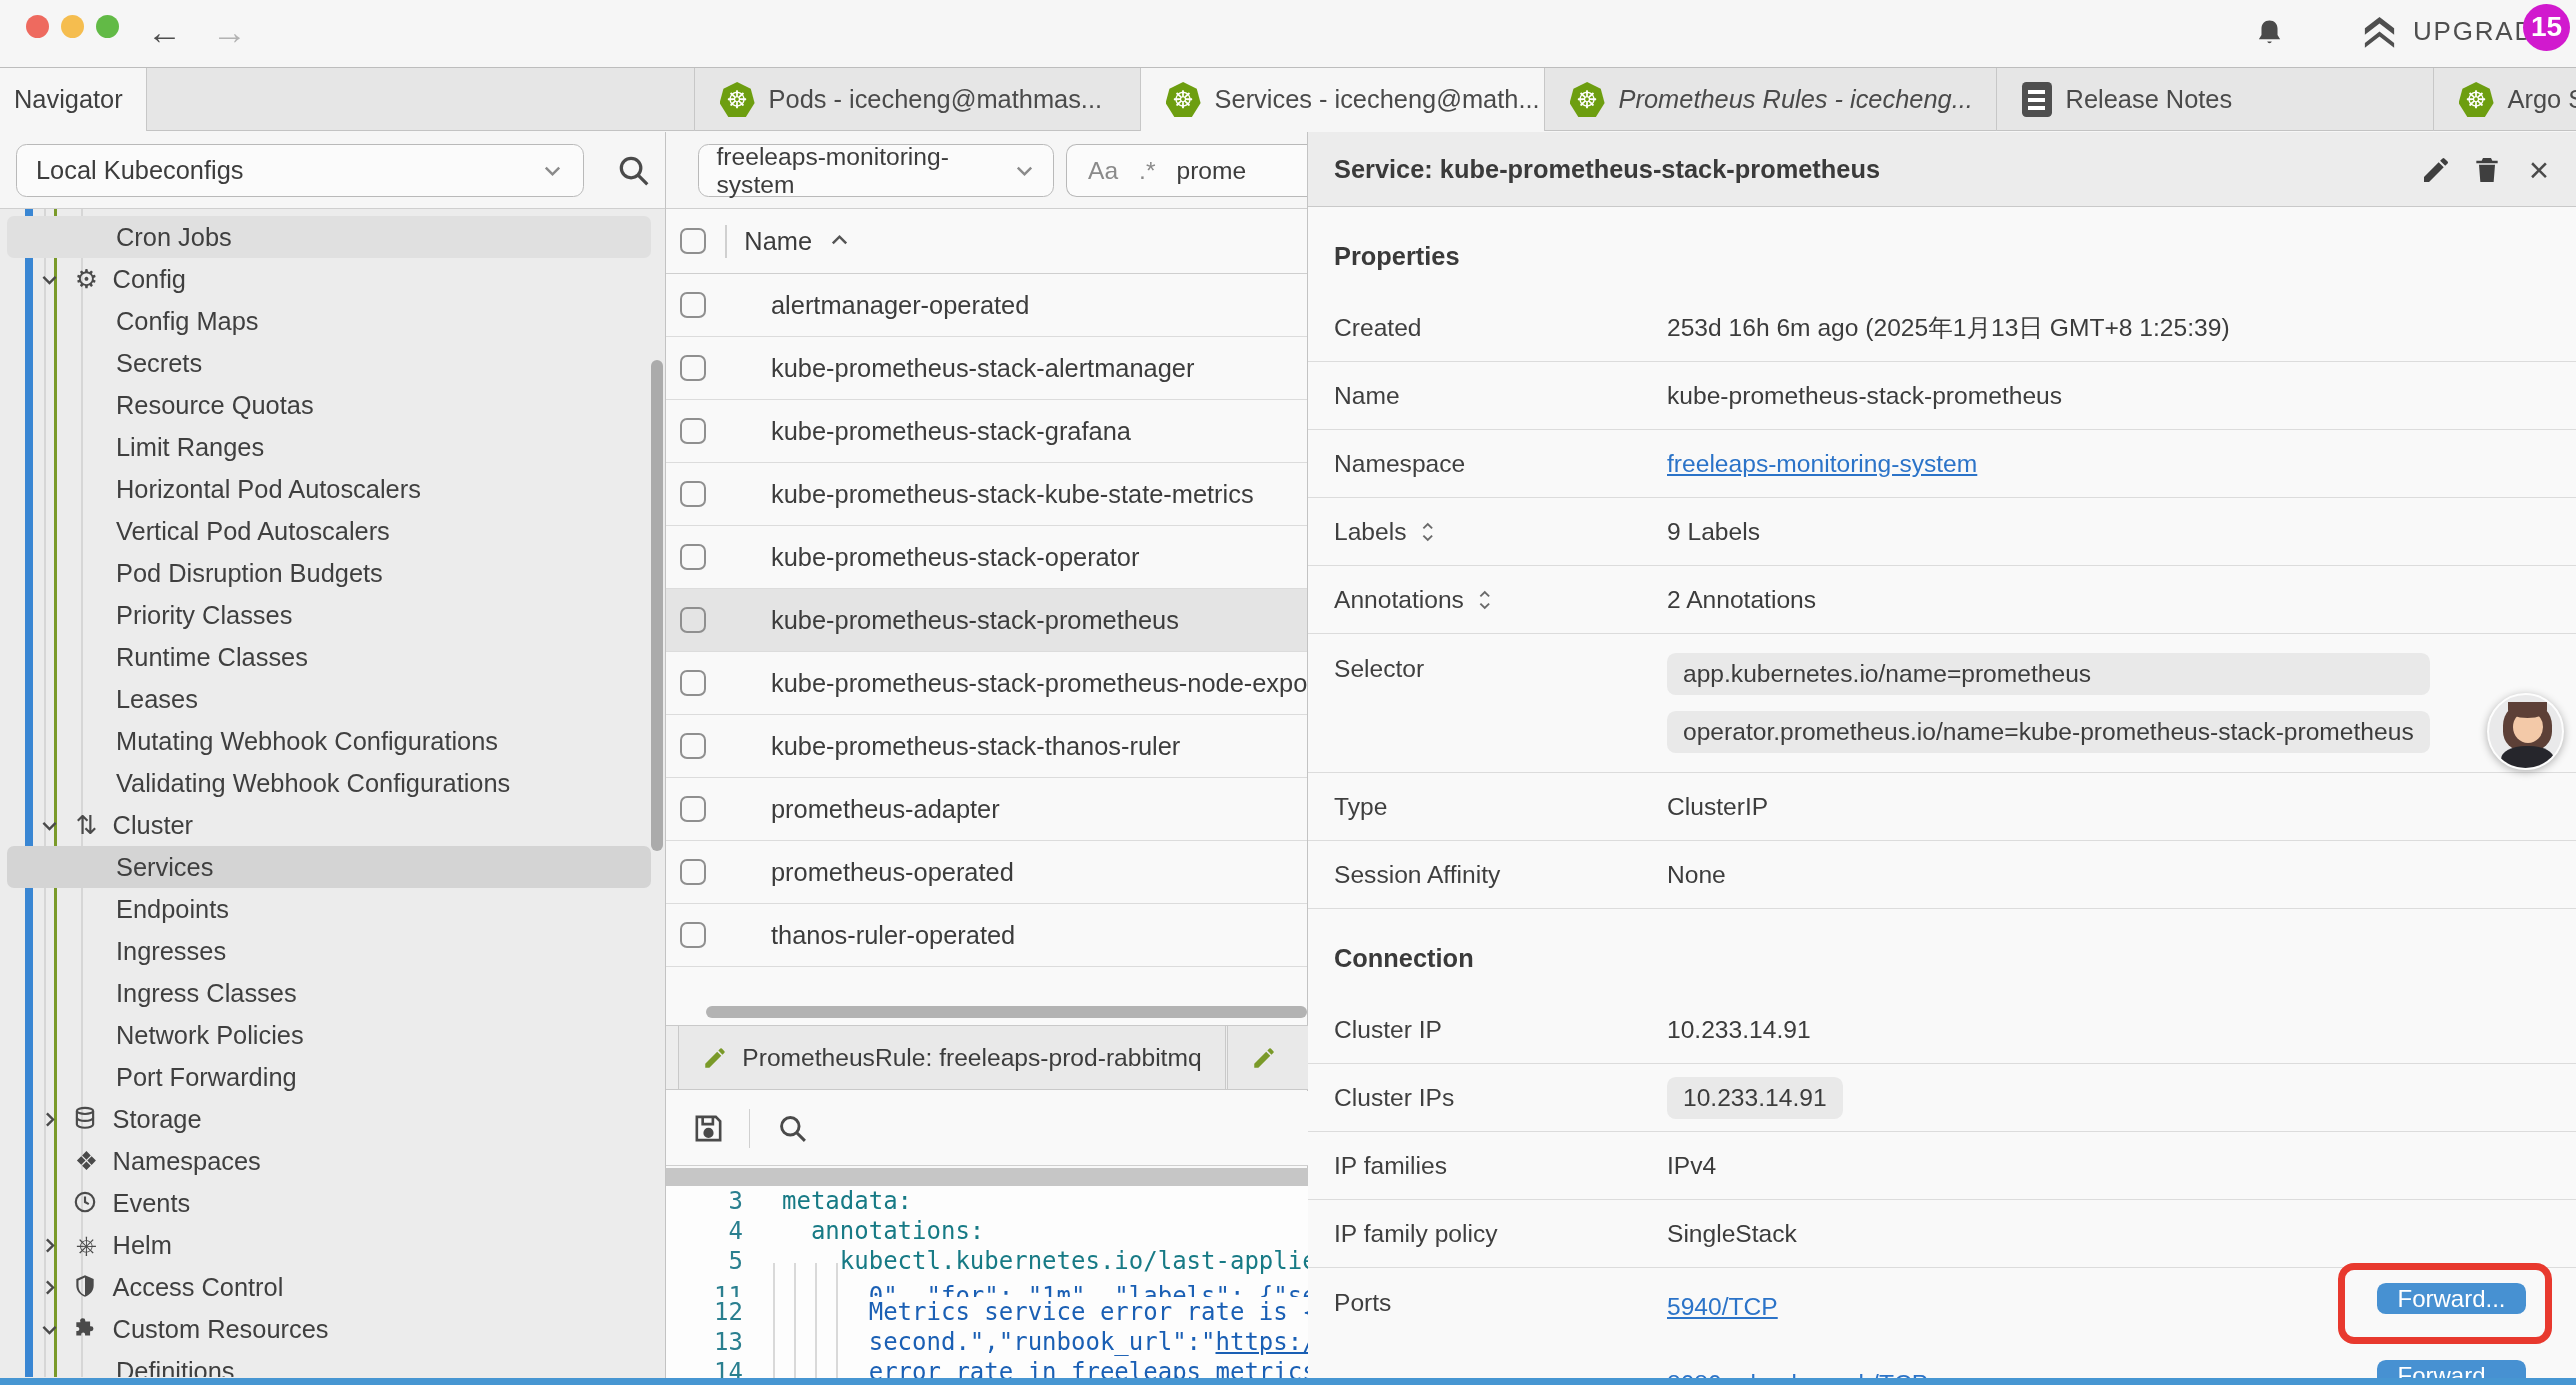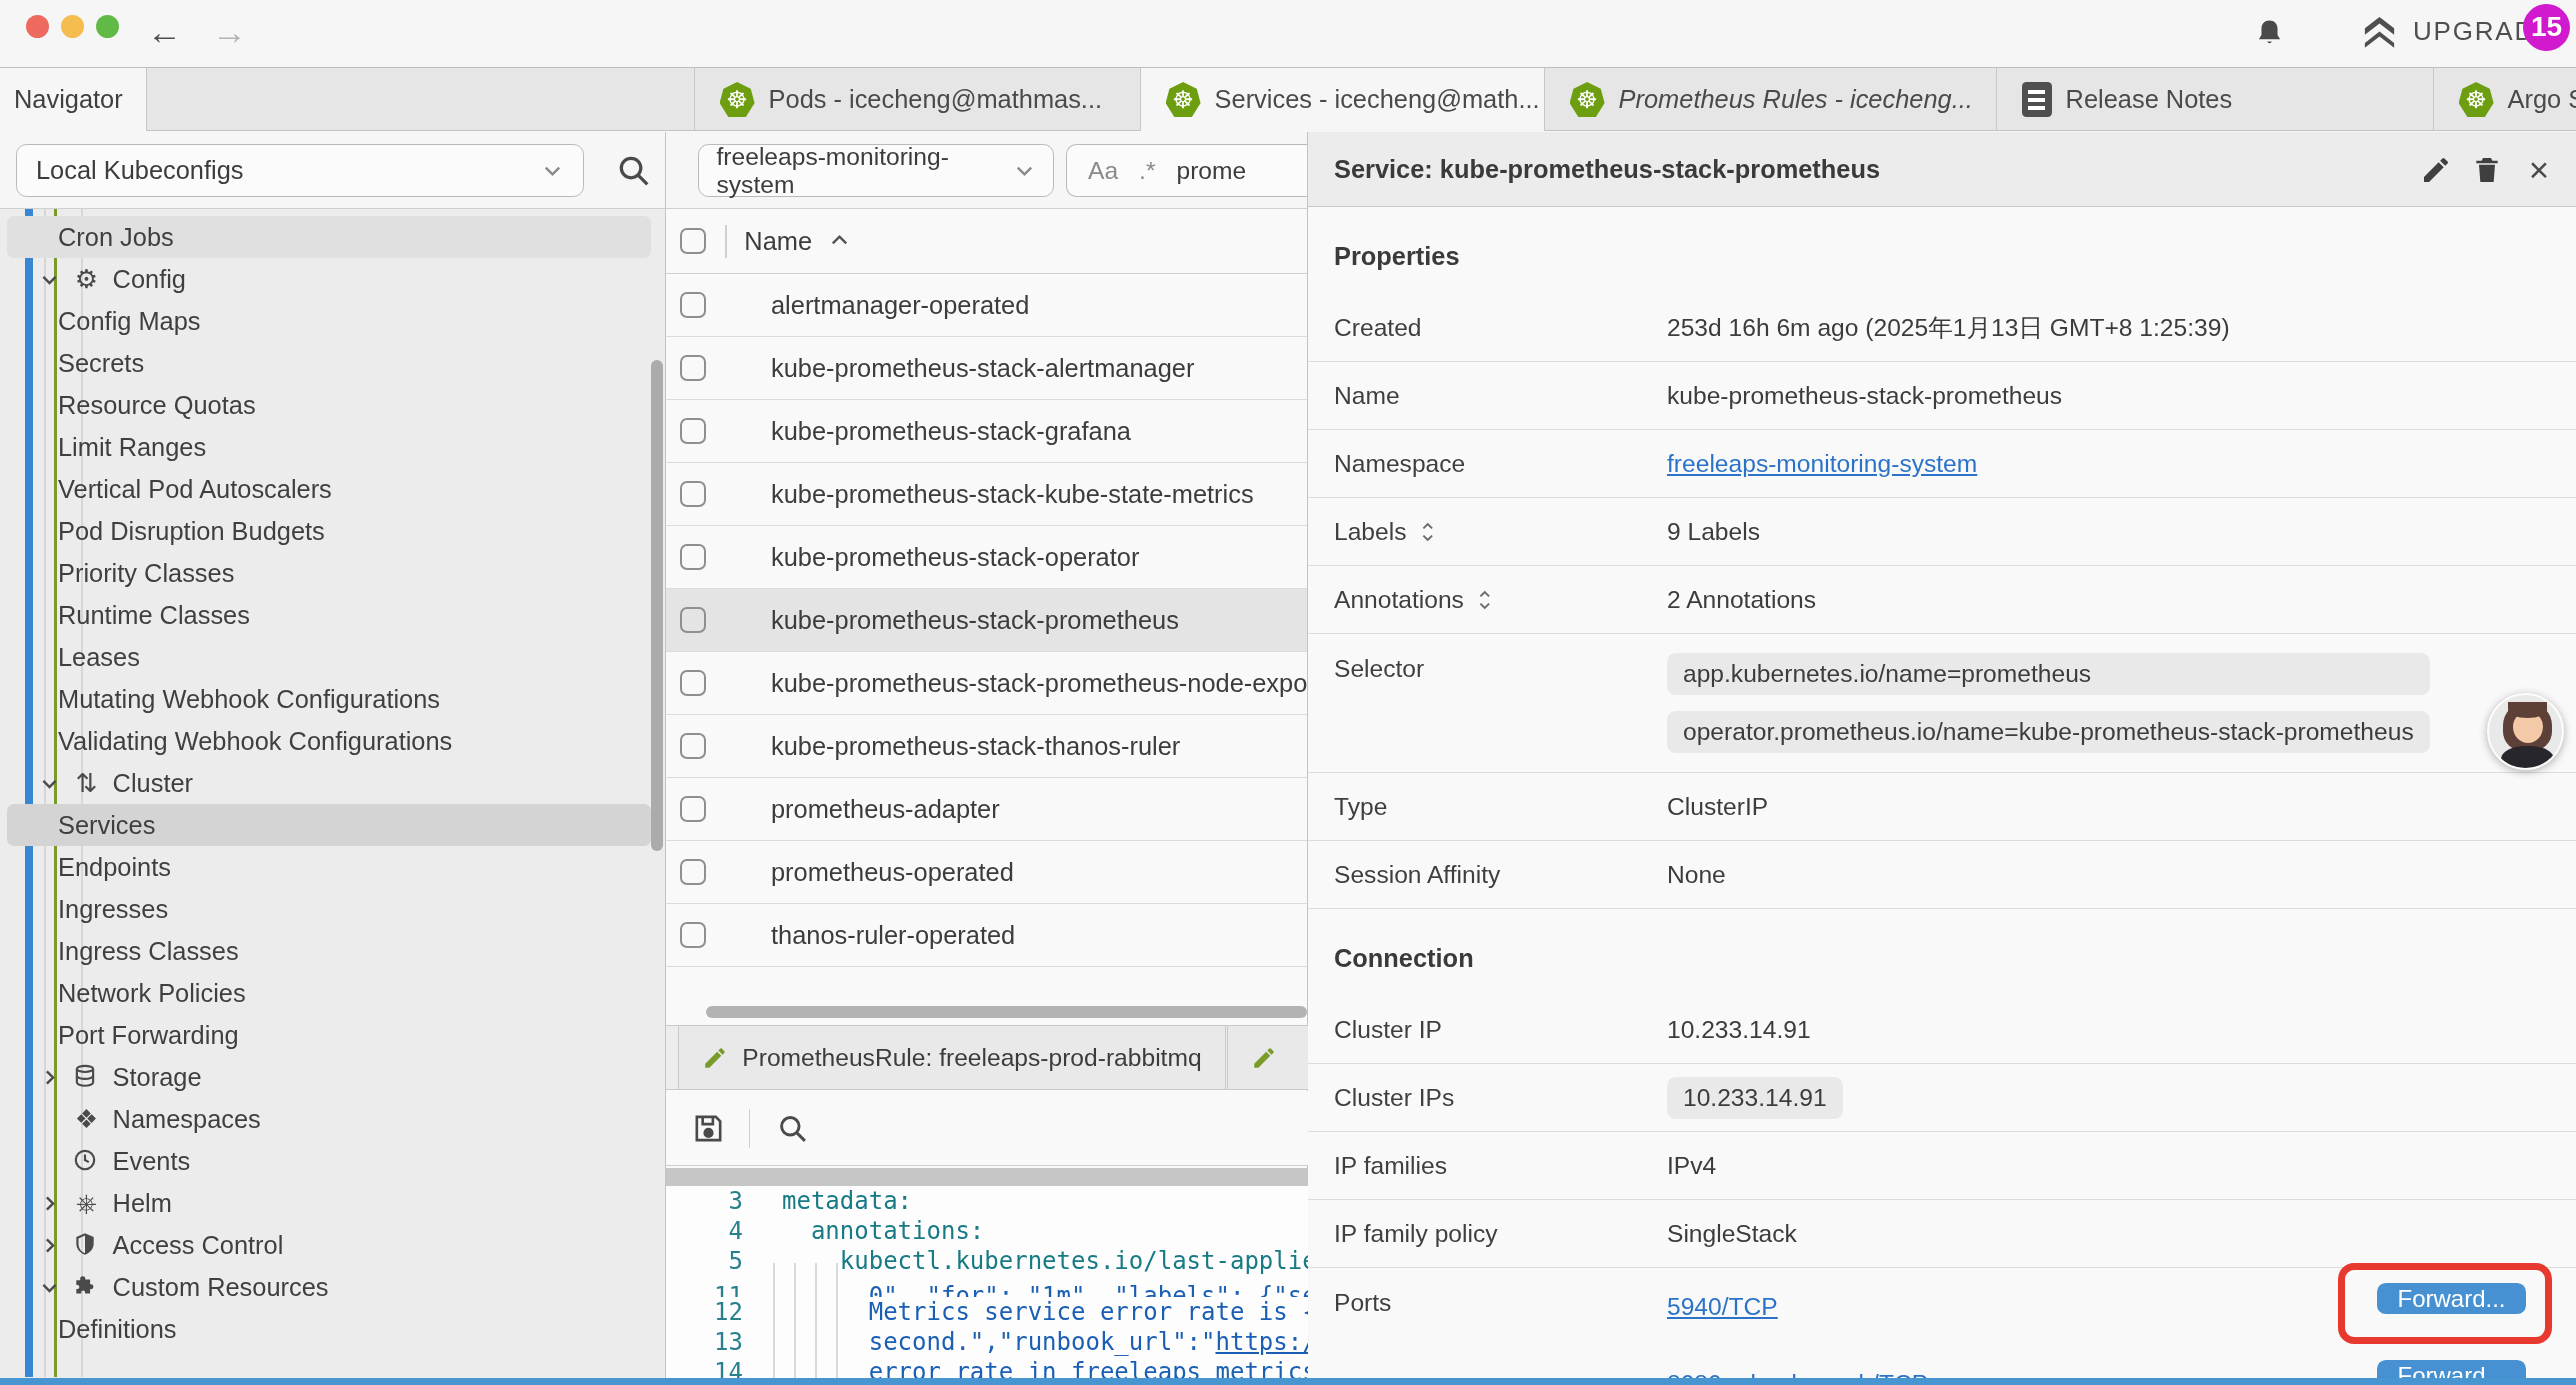--- a/index.html
+++ b/index.html
@@ -55,21 +55,21 @@
   .guide-blue  { left:24.6px; width:8.8px; background:#3986d3; }
   .guide-gray1 { left:44px; width:1.8px; background:#d6d6d6; }
   .guide-olive { left:54px; width:2.6px; background:#7a9a29; }
   .guide-gray2 { left:81px; width:1.8px; background:#d6d6d6; }
   .tree-item { position:relative; height:42px; display:flex; align-items:center; font-size:25.4px; color:#3f3f3f; }
   .tree-item .hl { position:absolute; left:7px; right:14px; top:0; bottom:0; border-radius:7px; }
   .tree-item.selected .hl { background:#d4d4d4; }
   .tree-item.hover .hl { background:#e0e0e0; }
   .tree-item .row-inner { position:relative; display:flex; align-items:center; gap:12.3px; }
   .tree-item.lvl0 .row-inner { padding-left:39px; }
-  .tree-item.lvl1 .row-inner { padding-left:58px; }
+  .tree-item.lvl1 .row-inner { padding-left:116px; }
   .tree-chev { width:21px; color:#4a4a4a; flex:0 0 21px; }
   .tree-chev.none { visibility:hidden; }
   .tree-ico { width:28px; height:28px; flex:0 0 28px; color:#4a4a4a; font-size:26px; line-height:28px; text-align:center; }
   .side-scrollbar { position:absolute; right:1.8px; top:228px; width:12.3px; height:491px; background:#ababab; border-radius:7px; }
 
   
   .mid-toolbar { position:relative; height:77px; background:#f6f6f6; border-bottom:1.8px solid #cfcfcf; overflow:hidden; }
   .ns-select { position:absolute; left:32px; top:12.3px; width:356px; height:53px; background:#fbfbfb; border:1.8px solid #b9b9b9;
                border-radius:10.5px; display:flex; align-items:center; padding:0 17.5px; font-size:24.6px; }
   .ns-select .chev { margin-left:auto; color:#8a8a8a; }
@@ -265,20 +265,26 @@
           </div>
           <div class="tree-item lvl1">
             <span class="hl"></span>
             <span class="row-inner">
               <span>Limit Ranges</span>
             </span>
           </div>
           <div class="tree-item lvl1">
             <span class="hl"></span>
             <span class="row-inner">
+              <span>Horizontal Pod Autoscalers</span>
+            </span>
+          </div>
+          <div class="tree-item lvl1">
+            <span class="hl"></span>
+            <span class="row-inner">
               <span>Vertical Pod Autoscalers</span>
             </span>
           </div>
           <div class="tree-item lvl1">
             <span class="hl"></span>
             <span class="row-inner">
               <span>Pod Disruption Budgets</span>
             </span>
           </div>
           <div class="tree-item lvl1">

